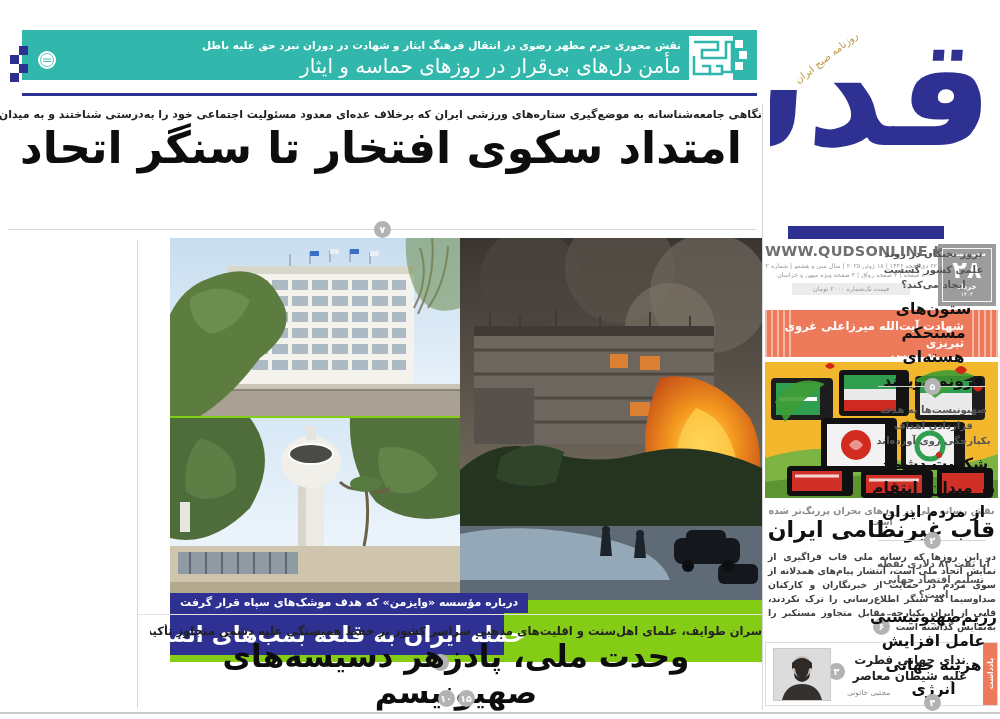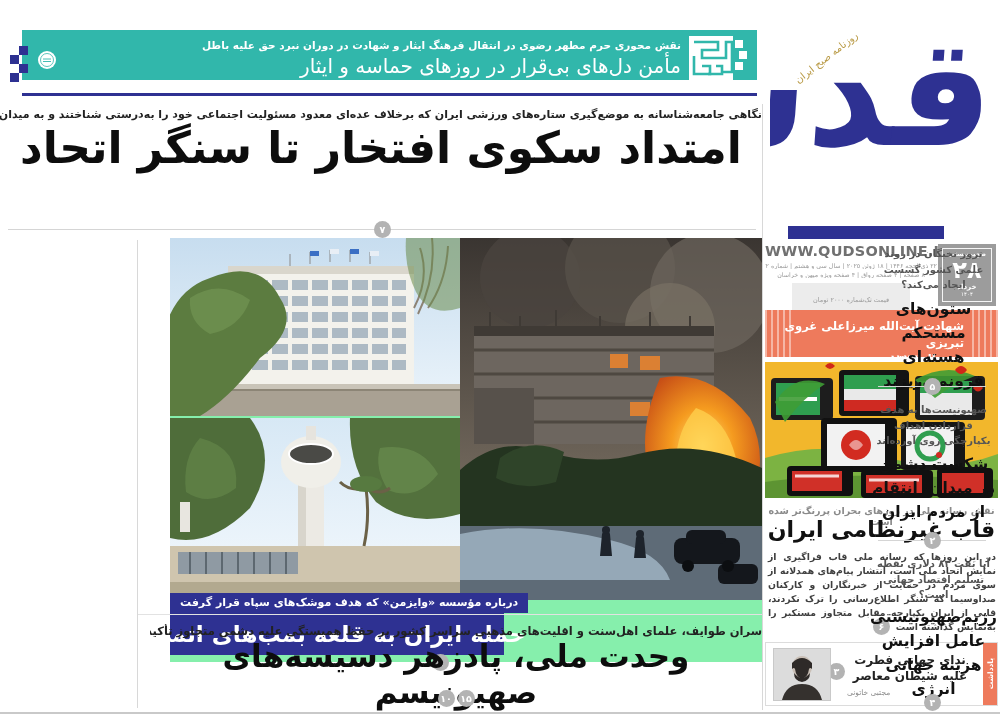--- a/index.html
+++ b/index.html
@@ -15,21 +15,21 @@
   .navy-rule { left:22px; top:93px; width:735px; height:3px; background:#2e3192; }
 
   
   .vdivider { left:762px; top:104px; width:1px; height:606px; background:#d8d8d8; }
   .logo-block { left:770px; top:0; width:226px; height:232px; overflow:hidden; }
   .logo-word { position:absolute; right:2px; top:-8px; font-size:150px; line-height:1.35; font-weight:bold; color:#2e3192; transform:skewX(-4deg); }
   .logo-tagline { position:absolute; left:18px; top:52px; font-size:10px; color:#b99a45; transform:rotate(-38deg); white-space:nowrap; }
   .logo-base { left:788px; top:226px; width:156px; height:13px; background:#2e3192; }
   .website { left:765px; top:243px; width:172px; direction:ltr; text-align:center; font-size:14.5px; font-weight:bold; color:#707070; letter-spacing:.2px; }
   .infoline { left:765px; width:172px; text-align:center; font-size:6.3px; color:#9a9a9a; white-space:nowrap; overflow:hidden; }
-  .price { left:792px; top:283px; width:118px; text-align:center; font-size:6.5px; color:#9a9a9a; background:#ececec; padding:13px 0; }
+  .price { left:792px; top:283px; width:118px; text-align:center; font-size:6.5px; color:#9a9a9a; background:#ececec; padding:2px 0; }
   .stamp { left:938px; top:244px; width:58px; height:62px; background:#9c9c9c; color:#fff; text-align:center; outline:1.5px solid rgba(255,255,255,.9); outline-offset:-5px; }
   .stamp-weekday { font-size:6.5px; padding-top:6px; font-weight:bold; }
   .stamp-day { font-size:24px; font-weight:bold; line-height:1.05; }
   .stamp-month { font-size:7px; font-weight:bold; }
   .stamp-year { font-size:5.5px; }
 
   .history { left:765px; top:310px; width:233px; height:47px; background:#ee7a5c; color:#fff; }
   .history-stripe { position:absolute; top:0; width:26px; height:100%; background:repeating-linear-gradient(90deg, rgba(255,255,255,.45) 0 2px, rgba(255,255,255,0) 2px 6px); }
   .history-text { position:absolute; right:34px; top:8px; text-align:right; font-size:11.5px; font-weight:bold; line-height:1.45; }
 
@@ -47,21 +47,21 @@
   .note-author { position:absolute; right:24px; top:45px; width:126px; text-align:left; font-size:7.5px; color:#8a8a8a; }
   .note-badge { position:absolute; right:152px; top:20px; }
   .note-photo { position:absolute; left:7px; top:5px; width:58px; height:53px; border:1px solid #c9c9c9; background:#e9e9e9; }
 
   
   .lead-kicker { left:0; top:108px; width:762px; text-align:center; font-size:11px; font-weight:bold; color:#222; white-space:nowrap; overflow:hidden; }
   .lead-headline { left:0; top:122px; width:762px; text-align:center; font-size:44px; font-weight:bold; color:#0d0d0d; letter-spacing:-1px; }
   .hline { height:1px; background:#d5d5d5; }
 
   
-  .montage { left:170px; top:238px; width:592px; height:424px; background:#86efac; }
+  .montage { left:170px; top:238px; width:592px; height:424px; background:#84cc16; }
   .photoA { position:absolute; right:302px; top:0; width:290px; height:178px; }
   .photoB { position:absolute; right:302px; top:180px; width:290px; height:182px; }
   .photoC { position:absolute; left:290px; top:0; width:302px; height:362px; }
   .photoC { left:auto; right:0; }
   .photo-kicker-bar { position:absolute; left:0; bottom:49px; background:#2e3192; color:#fff; font-size:11px; font-weight:bold; padding:3px 10px 4px; white-space:nowrap; }
   .photo-headline-bar { position:absolute; left:0; bottom:7px; width:334px; height:42px; background:#2e3192; color:#fff; font-size:23px; font-weight:bold; display:flex; align-items:center; justify-content:center; white-space:nowrap; }
   .photo-badge { position:absolute; left:262px; bottom:-9px; }
 
   
   .unity-kicker { left:150px; top:624px; width:612px; text-align:center; font-size:11.5px; font-weight:bold; color:#222; white-space:nowrap; overflow:hidden; }

